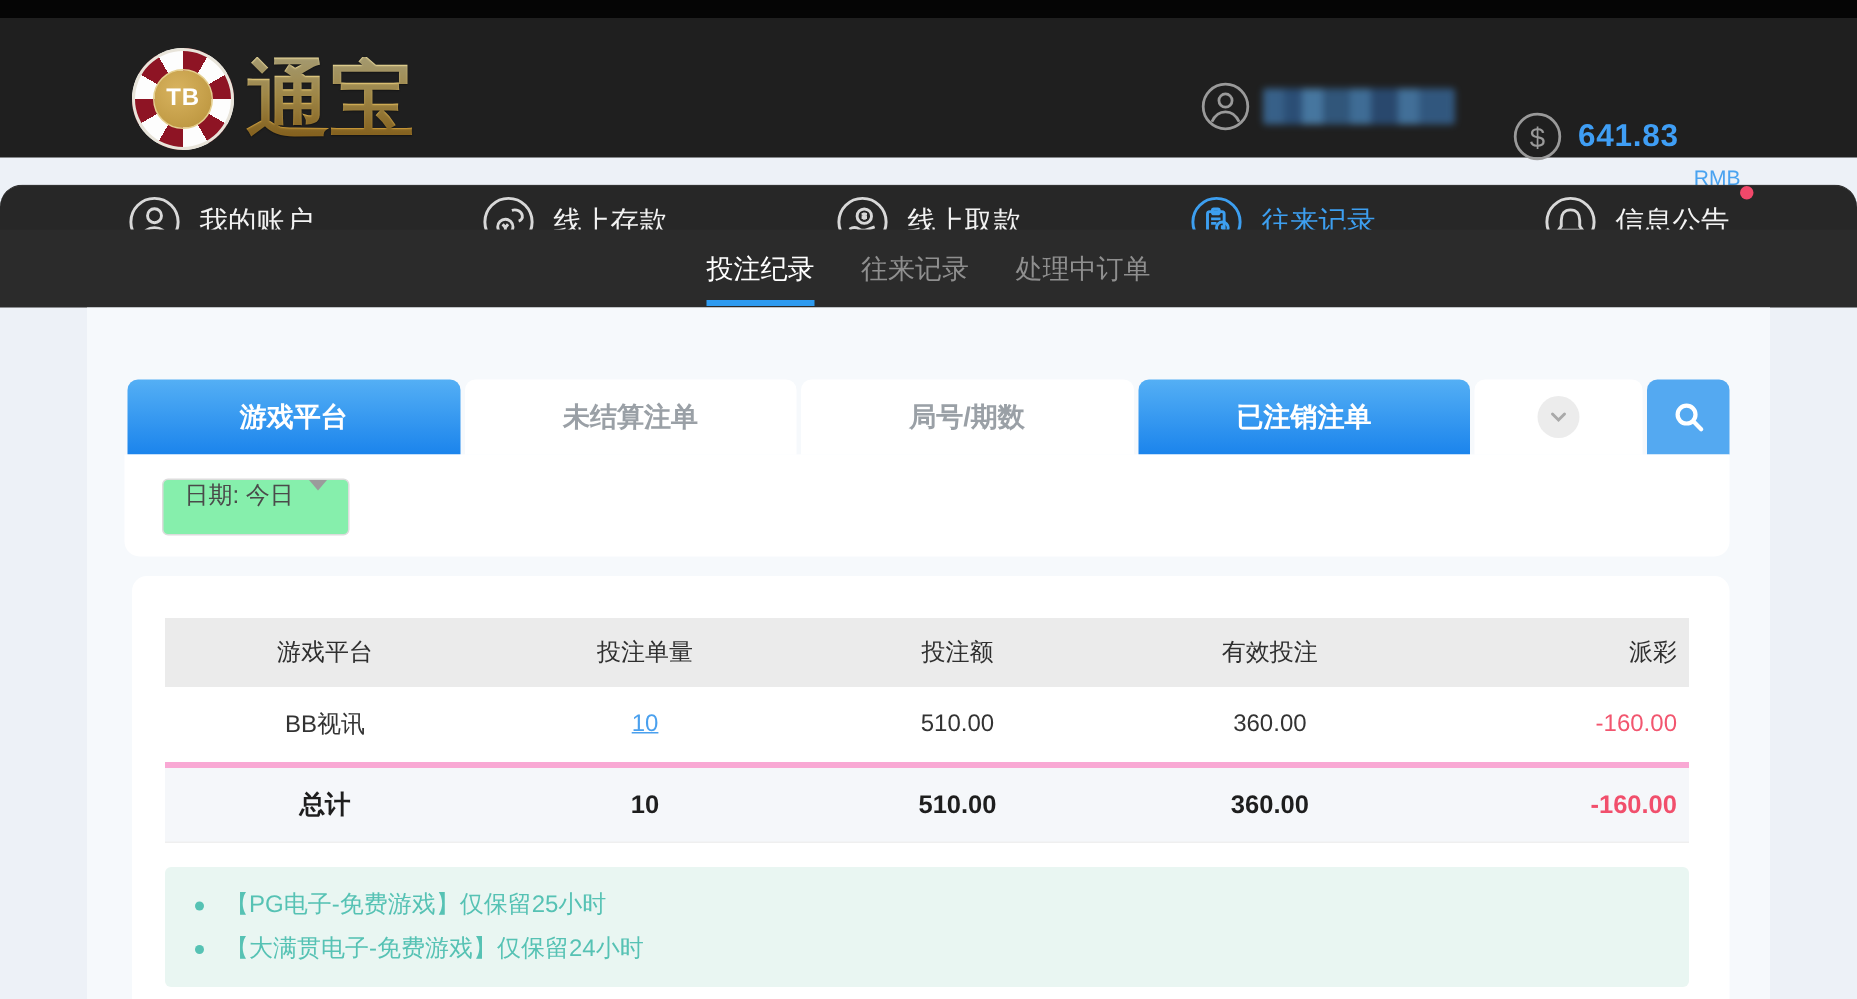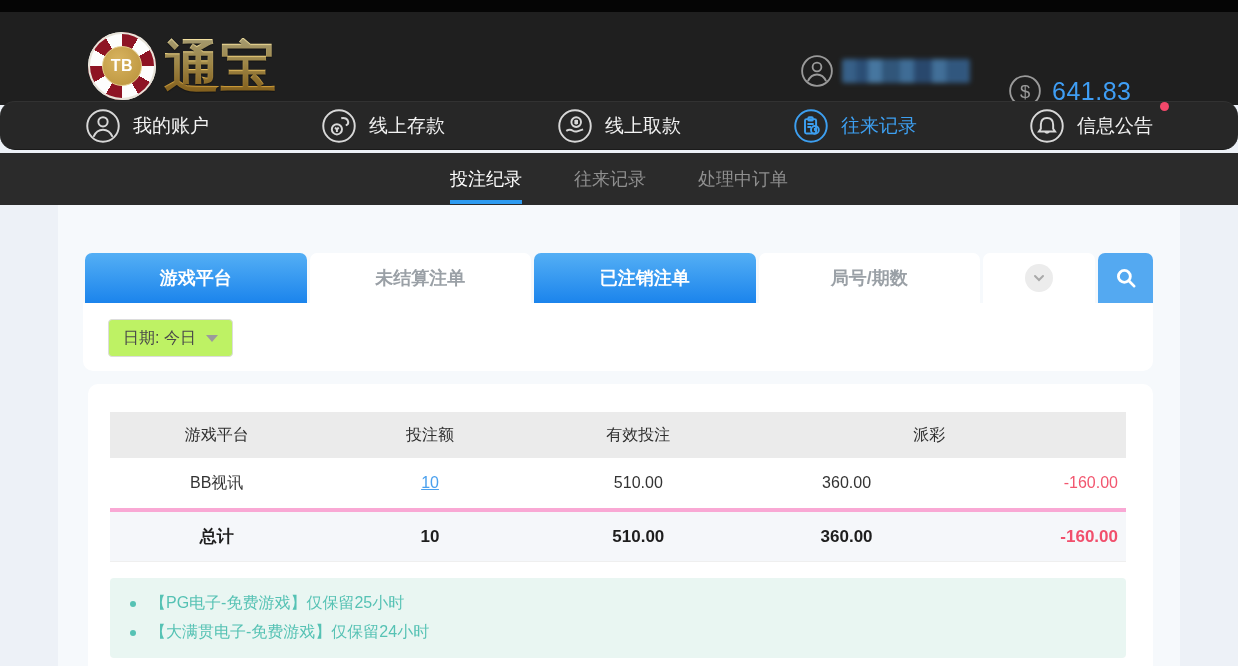--- a/index.html
+++ b/index.html
@@ -3,72 +3,72 @@
 <meta charset="utf-8">
 <style>
   * { margin:0; padding:0; box-sizing:border-box; }
   html,body { width:1238px; height:666px; overflow:hidden; }
   body { font-family:"Liberation Sans", sans-serif; background:#edf1f7; position:relative; }
   .stage { position:absolute; left:0; top:0; width:1238px; height:666px; }
 
   
   .topstrip { position:absolute; left:0; top:0; width:100%; height:12px; background:#050505; }
   .header   { position:absolute; left:0; top:12px; width:100%; height:93px; background:#1f1f1f; display:flex; align-items:center; }
-  .navbar   { position:absolute; left:0; top:101px; width:100%; height:49px; background:#272727; border-top:1px solid #323232; border-bottom:1px solid #1a1a1a;border-radius:15px; }
+  .navbar   { position:absolute; left:0; top:123px; width:100%; height:49px; background:#272727; border-top:1px solid #323232; border-bottom:1px solid #1a1a1a;border-radius:15px; }
   .subnav   { position:absolute; left:0; top:153px; width:100%; height:52px; background:#2b2b2b; }
 
   
   .logo { position:absolute; left:88px; top:20px; display:flex; align-items:center; gap:8px; cursor:pointer; }
   .chip { width:68px; height:68px; border-radius:50%;
           background:conic-gradient(#8e1424 0 30deg,#fdfdfd 30deg 60deg,#8e1424 60deg 90deg,#fdfdfd 90deg 120deg,#8e1424 120deg 150deg,#fdfdfd 150deg 180deg,#8e1424 180deg 210deg,#fdfdfd 210deg 240deg,#8e1424 240deg 270deg,#fdfdfd 270deg 300deg,#8e1424 300deg 330deg,#fdfdfd 330deg 360deg);
           display:flex; align-items:center; justify-content:center; box-shadow:0 0 0 2px #e8e4da inset; }
   .chip-core { width:40px; height:40px; border-radius:50%; background:radial-gradient(circle at 40% 35%, #d8b35f, #b8913a); border:1px solid #e5cf8e; display:flex; align-items:center; justify-content:center; color:#fff; font-weight:bold; font-size:16px; letter-spacing:.5px; }
   .brand { font-family:"DejaVu Serif", serif; font-weight:bold; font-size:56px; line-height:1;
            background:linear-gradient(180deg,#fbe9a6 5%,#f3cf6e 45%,#c9932d 95%);
            -webkit-background-clip:text; background-clip:text; color:transparent; text-shadow:0 1px 1px rgba(0,0,0,.35); }
 
   
   .user-area { position:absolute; left:800px; top:42px; display:flex; align-items:center; gap:8px; cursor:pointer; }
   .circle-ico { width:34px; height:34px; color:#9a9a9a; flex:0 0 auto; }
   .blur-name { width:128px; height:24px; border-radius:2px; filter:blur(2.5px);
                background:
                  linear-gradient(90deg,#39648e 0 14px,#2c517a 14px 26px,#497ba6 26px 40px,#32597f 40px 58px,#41719c 58px 72px,#2a4b72 72px 90px,#44749f 90px 104px,#335b84 104px 128px);
                opacity:.95; }
   .balance { position:absolute; left:1008px; top:44px; display:flex; align-items:center; gap:10px; }
-  .bal-amount { color:#3f9ef5; font-size:25px; font-weight:normal; letter-spacing:.5px; }
+  .bal-amount { color:#3f9ef5; font-size:21px; font-weight:bold; letter-spacing:.5px; }
   .bal-cur { color:#4aa3f0; font-size:14px; padding-top:6px;margin-top:48px; }
 
   
   .nav-items { display:flex; height:100%; align-items:center; justify-content:space-between; padding:0 85px 0 85px; }
   .nav-item { display:flex; align-items:center; gap:12px; color:#f2f2f2; font-size:19px; cursor:pointer; position:relative; }
   .nav-item .nav-ico { width:36px; height:36px; color:#d8d8d8; }
   .nav-item.active { color:#3d9ff0; }
   .nav-item.active .nav-ico { color:#3d9ff0; }
   .badge-dot { position:absolute; right:-16px; top:-6px; width:9px; height:9px; border-radius:50%; background:#f2486a; }
 
   
-  .subnav-inner { height:100%; display:flex; align-items:flex-start; justify-content:center; gap:52px; }
+  .subnav-inner { height:100%; display:flex; align-items:flex-start; justify-content:center; gap:31px; }
   .subtab { color:#8f8f8f; font-size:18px; cursor:pointer; position:relative; height:100%; display:flex; align-items:center; }
   .subtab.active { color:#ffffff; }
   .subtab.active::after { content:""; position:absolute; left:0; right:0; bottom:1px; height:4px; background:#2e9bf0; }
 
   
   .outer { position:absolute; left:58px; top:205px; width:1122px; height:461px; background:#f6f9fc; }
 
   .filter-tabs { position:absolute; left:85px; top:253px; width:1068px; height:50px; display:flex; gap:3px; }
   .ftab { flex:1 1 0; border-radius:7px 7px 0 0; display:flex; align-items:center; justify-content:center;
           font-size:18px; font-weight:bold; color:#9aa0a6; background:#ffffff; cursor:pointer; }
   .ftab.active { color:#ffffff; background:linear-gradient(180deg,#54aff5 0%,#1b84ec 100%); }
   .ftab-dd { flex:0 0 112px; background:#fff; border-radius:7px 7px 0 0; display:flex; align-items:center; justify-content:center; cursor:pointer; }
   .dd-circle { width:28px; height:28px; border-radius:50%; background:#ececec; display:flex; align-items:center; justify-content:center; color:#a9a9a9; }
   .ftab-search { flex:0 0 55px; background:#54a9f1; border-radius:7px 7px 0 0; display:flex; align-items:center; justify-content:center; cursor:pointer; }
 
   .panel1 { position:absolute; left:83px; top:303px; width:1070px; height:68px; background:#ffffff; border-radius:0 0 10px 10px; }
   .date-box { position:absolute; left:25px; top:16px; height:38px; padding:0 14px; border:1px solid #dcdcdc; border-radius:4px;
-              display:flex; align-items:center; gap:10px; color:#4a4a4a; font-size:16px; cursor:pointer; background:#bef264; }
+              display:flex; align-items:flex-start; gap:10px; color:#4a4a4a; font-size:16px; cursor:pointer; background:#86efac; }
   .caret-down { width:0; height:0; border-left:6px solid transparent; border-right:6px solid transparent; border-top:7px solid #9b9b9b; }
 
   .panel2 { position:absolute; left:88px; top:384px; width:1065px; height:282px; background:#ffffff; border-radius:10px 10px 0 0; }
 
   .bet-table { position:absolute; left:22px; top:28px; width:1016px; font-size:16px; color:#333; }
   .t-row { display:grid; grid-template-columns:21% 21% 20% 21% 17%; align-items:center; }
   .t-head { background:#ebebeb; height:46px; font-weight:500; color:#2f2f2f; }
   .t-data { height:54px; background:#fff; border-bottom:4px solid #f9a8d4; }
   .t-total { height:50px; background:#f5f7fa; font-weight:bold; font-size:17px; color:#1e1e1e; border-bottom:1px solid #efefef; }
   .t-cell { text-align:center; }
@@ -195,22 +195,22 @@
       <div class="subtab">往来记录</div>
       <div class="subtab">处理中订单</div>
     </div>
   </div>
 
   <div class="outer"></div>
 
   <div class="filter-tabs">
     <div class="ftab active">游戏平台</div>
     <div class="ftab">未结算注单</div>
+    <div class="ftab">局号/期数</div>
     <div class="ftab active">已注销注单</div>
-    <div class="ftab">局号/期数</div>
     <div class="ftab-dd">
       <span class="dd-circle">
         <svg width="14" height="14" viewBox="0 0 14 14" fill="none" stroke="currentColor" stroke-width="2" stroke-linecap="round">
           <path d="M3 5l4 4 4-4"></path>
         </svg>
       </span>
     </div>
     <div class="ftab-search">
       <span>
         <svg width="26" height="26" viewBox="0 0 24 24" fill="none" stroke="#ffffff" stroke-width="2.6" stroke-linecap="round">
@@ -226,20 +226,21 @@
       <span>日期: 今日</span>
       <span class="caret-down"></span>
     </div>
   </div>
 
   <div class="panel2">
 
     <div class="bet-table">
       <div class="t-row t-head">
         <div class="t-cell">游戏平台</div>
+        <div class="t-cell">投注单量</div>
         <div class="t-cell">投注额</div>
         <div class="t-cell">有效投注</div>
         <div class="t-cell last">派彩</div>
       </div>
 
       <div class="t-row t-data">
         <div class="t-cell">BB视讯</div>
         <div class="t-cell"><span class="link-num">10</span></div>
         <div class="t-cell">510.00</div>
         <div class="t-cell">360.00</div>

